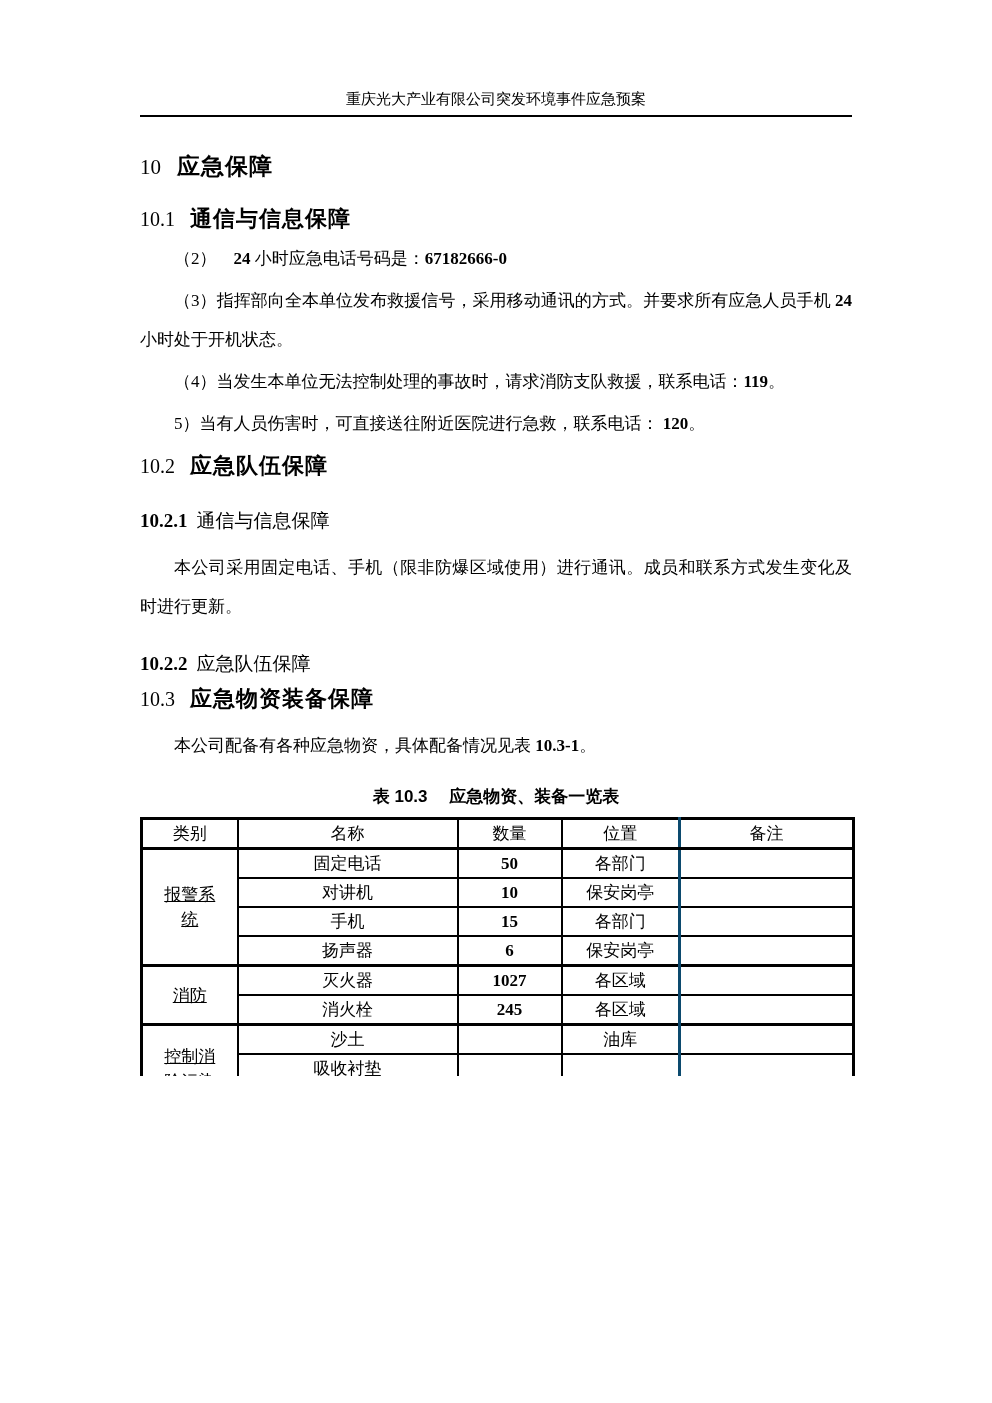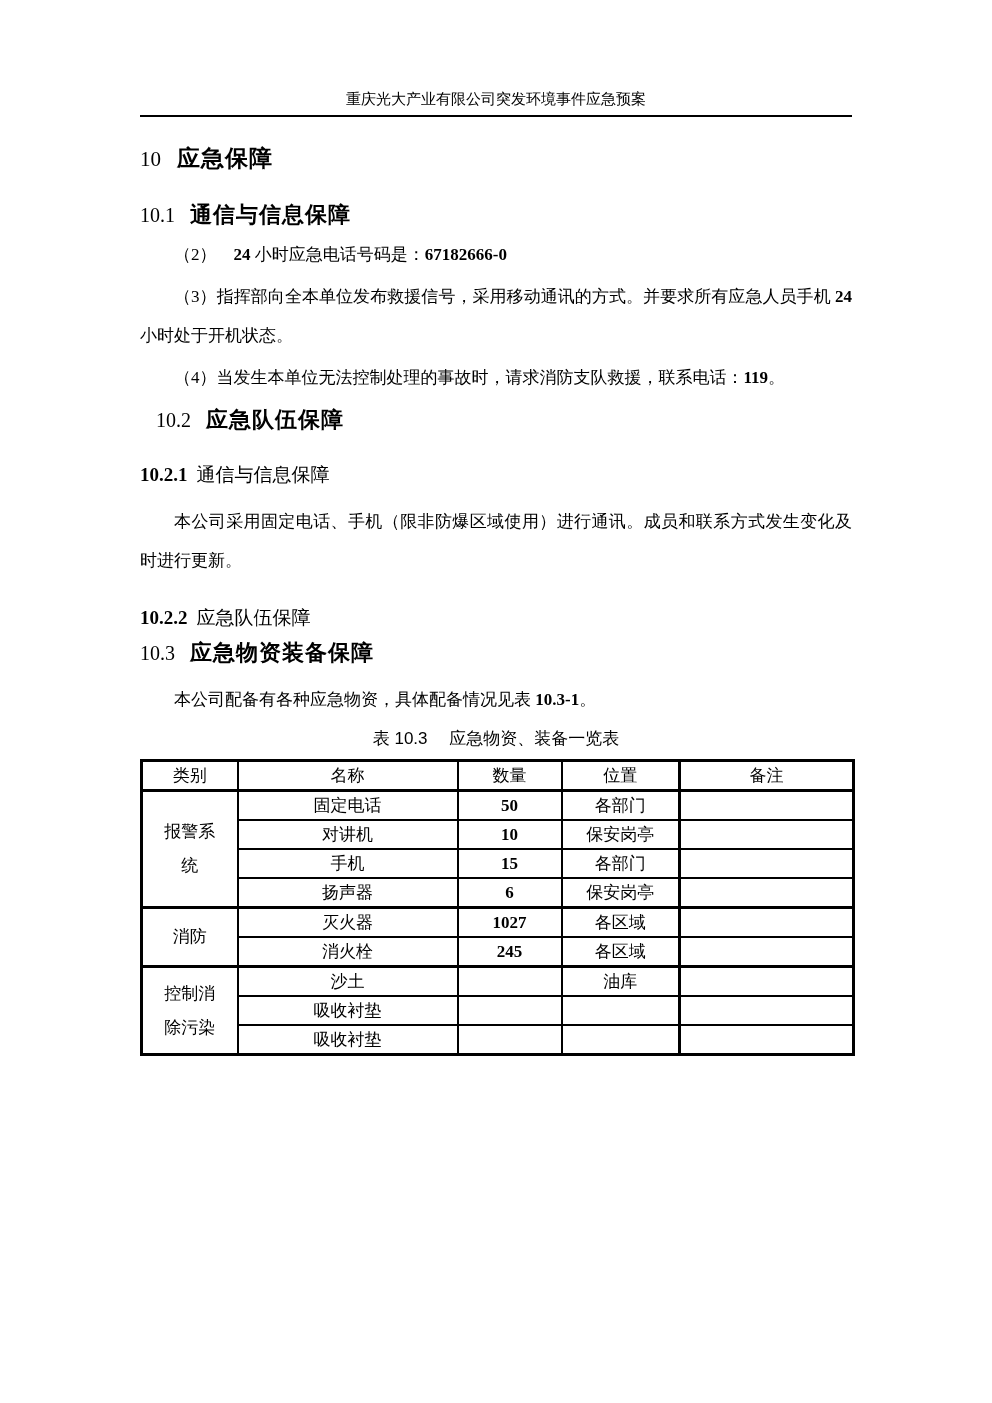--- a/index.html
+++ b/index.html
@@ -10,70 +10,70 @@
     font-family: "Liberation Serif", serif;
   }
   .page { position: relative; width: 992px; height: 1076px; overflow: hidden; background: #fff; }
   .content { position: absolute; left: 140px; top: 0; width: 712px; }
 
   
   .doc-header { margin-top: 90px; text-align: center; font-size: 15px; line-height: 18px; padding-bottom: 7px; }
   .header-rule { border-bottom: 2px solid #000; width: 712px; }
 
   
-  .h1 { margin: 26px 0 0 0; line-height: 30px; }
+  .h1 { margin: 38px 0 0 0; line-height: 22px; }
   .h1 .hnum { font-family: "Liberation Serif", serif; font-size: 21px; font-weight: normal; margin-right: 16px; }
   .h1 .htxt { font-family: "Liberation Sans", sans-serif; font-size: 23px; font-weight: bold; letter-spacing: 1px; }
 
   .h2 { margin: 24px 0 0 0; line-height: 30px; }
   .h2 .hnum { font-family: "Liberation Serif", serif; font-size: 20px; font-weight: normal; margin-right: 15px; }
   .h2 .htxt { font-family: "Liberation Sans", sans-serif; font-size: 22px; font-weight: bold; letter-spacing: 1px; }
-  .h2.tight { margin-top: 8px; margin-left: 16px; }
+  .h2.tight { margin-top: 8px; }
   .h2.mid { margin-top: 5px; }
 
   .h3 { margin: 24px 0 0 0; line-height: 28px; }
   .h3 .hnum { font-family: "Liberation Serif", serif; font-size: 19px; font-weight: bold; margin-right: 9px; }
   .h3 .htxt { font-family: "Liberation Serif", serif; font-size: 19px; font-weight: normal; }
   .h3.mid { }
 
   
   p.body {
     margin: 3px 0 0 0;
     font-size: 17px; line-height: 39px;
     text-indent: 2em;
     text-align: justify;
   }
   p.body.after-h { margin-top: 12px; }
   p.body.p10-3 { margin-top: 10px; }
   .num { font-weight: bold; font-family: "Liberation Serif", serif; }
 
   
   .tbl-caption {
-    margin-top: 8px; text-align: center;
+    margin-top: 20px; text-align: center;
     font-family: "Liberation Sans", sans-serif;
-    font-size: 17px; font-weight: normal; line-height: 24px;
+    font-size: 17px; font-weight: bold; line-height: 24px;
   }
 
   
   table.supplies {
     margin-top: 8px; width: 712px;
     border-collapse: collapse; table-layout: fixed;
     border: 3px solid #000;
   }
   .supplies th, .supplies td {
     border: 2px solid #000;
     text-align: center; vertical-align: middle;
     font-size: 17px; font-weight: normal;
     padding: 0; height: 27px; line-height: 27px;
     overflow: hidden;
   }
   .supplies tr.head th { height: 28px; border-bottom: 3px solid #000; }
   .supplies tr.group-start td { border-top: 3px solid #000; }
-  .supplies td.col-note, .supplies th.col-note { border-left: 3px solid #000000; }
-  .supplies td.cat { white-space: pre-line; line-height: 34px; padding: 0 10px; }
+  .supplies td.col-note, .supplies th.col-note { border-left: 3px solid #0c4a6e; }
+  .supplies td.cat { white-space: pre-line; line-height: 25px; padding: 0 10px; text-decoration: underline; }
   .supplies td.col-qty { font-weight: bold; }
 
   
   .page-num { margin-top: 20px; text-align: center; font-size: 15px; line-height: 18px; }
 </style>
 </head>
 <body>
 
 <div class="page">
   <div class="content">
@@ -86,20 +86,21 @@
       <span class="hnum">10</span><span class="htxt">应急保障</span>
     </div>
 
     <div class="h2">
       <span class="hnum">10.1</span><span class="htxt">通信与信息保障</span>
     </div>
 
     <p class="body"><span>（2）　</span><span class="num">24</span><span> 小时应急电话号码是：</span><span class="num">67182666-0</span></p>
     <p class="body"><span>（3）指挥部向全本单位发布救援信号，采用移动通讯的方式。并要求所有应急人员手机 </span><span class="num">24</span><span> 小时处于开机状态。</span></p>
     <p class="body"><span>（4）当发生本单位无法控制处理的事故时，请求消防支队救援，联系电话：</span><span class="num">119</span><span>。</span></p>
+    <p class="body"><span>5）当有人员伤害时，可直接送往附近医院进行急救，联系电话： </span><span class="num">120</span><span>。</span></p>
 
     <div class="h2 tight">
       <span class="hnum">10.2</span><span class="htxt">应急队伍保障</span>
     </div>
 
     <div class="h3">
       <span class="hnum">10.2.1</span><span class="htxt">通信与信息保障</span>
     </div>
 
     <p class="body after-h"><span>本公司采用固定电话、手机（限非防爆区域使用）进行通讯。成员和联系方式发生变化及时进行更新。</span></p>

